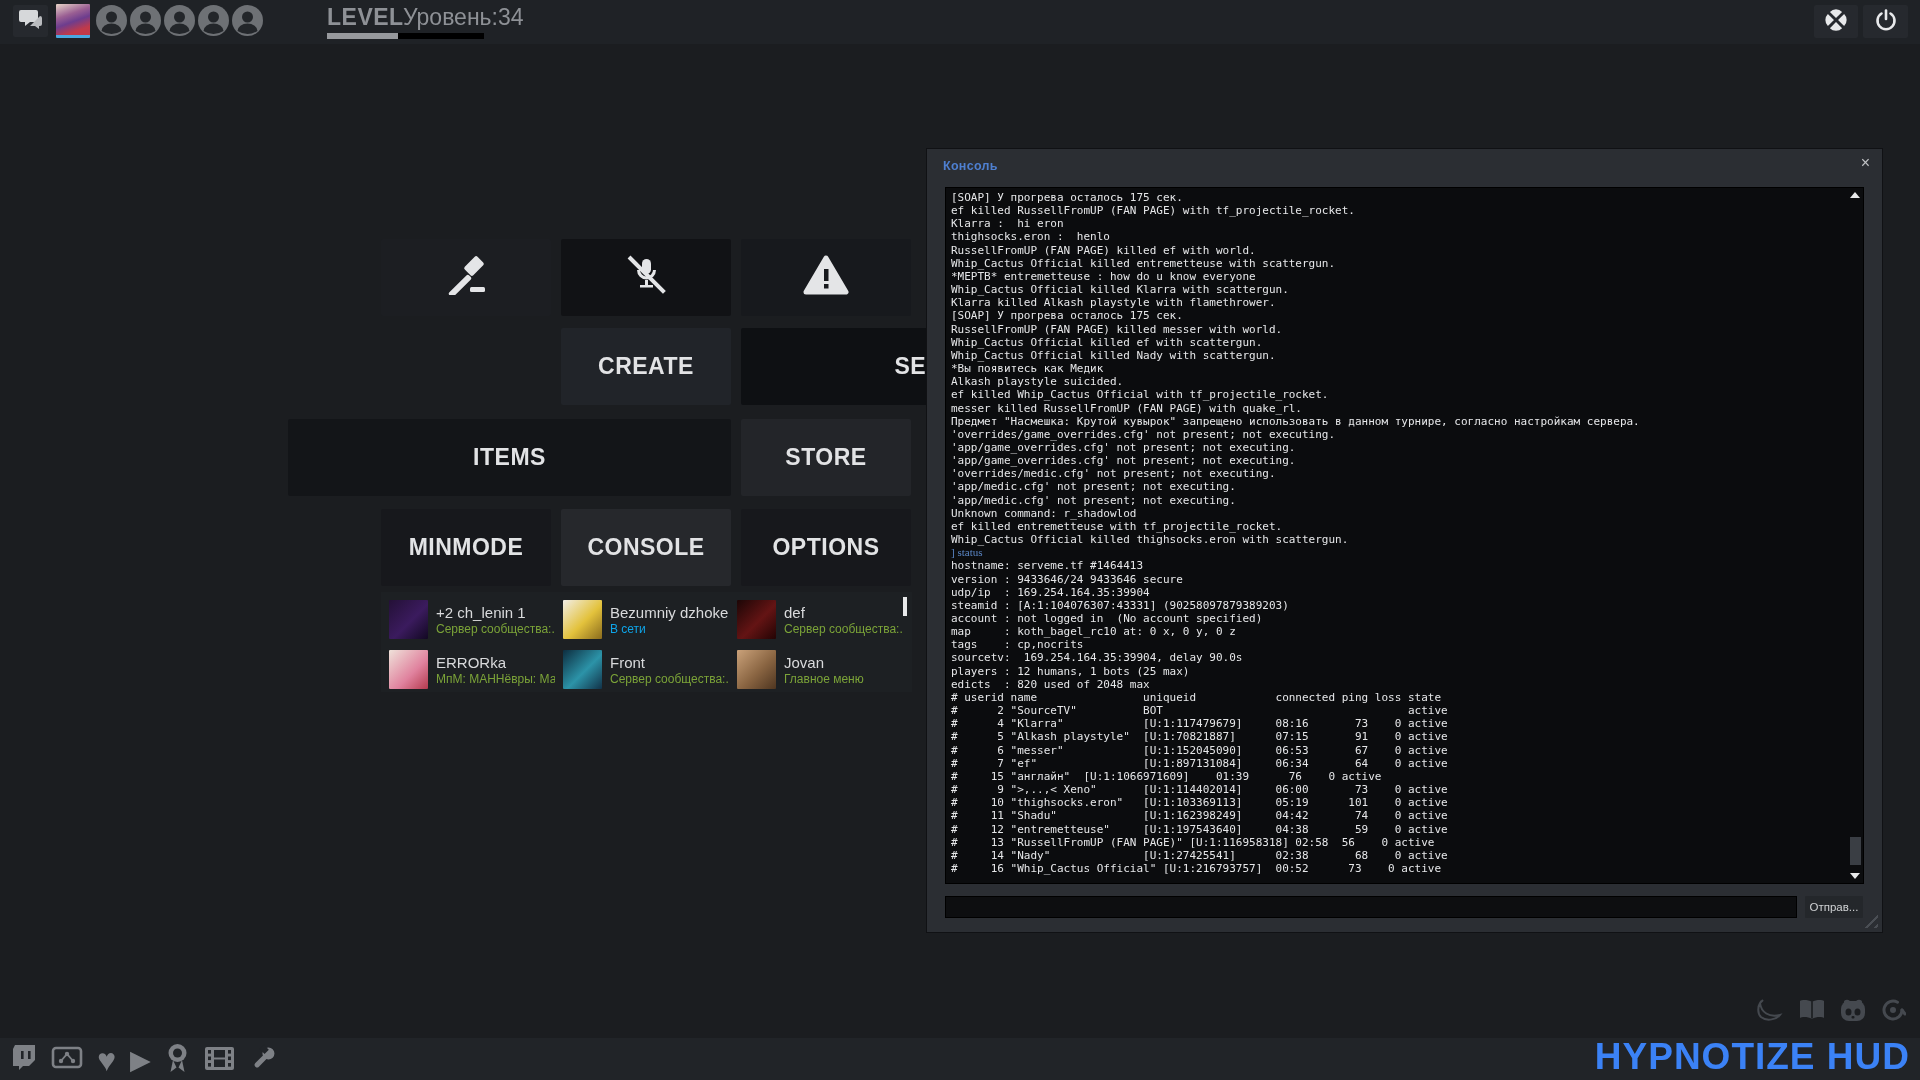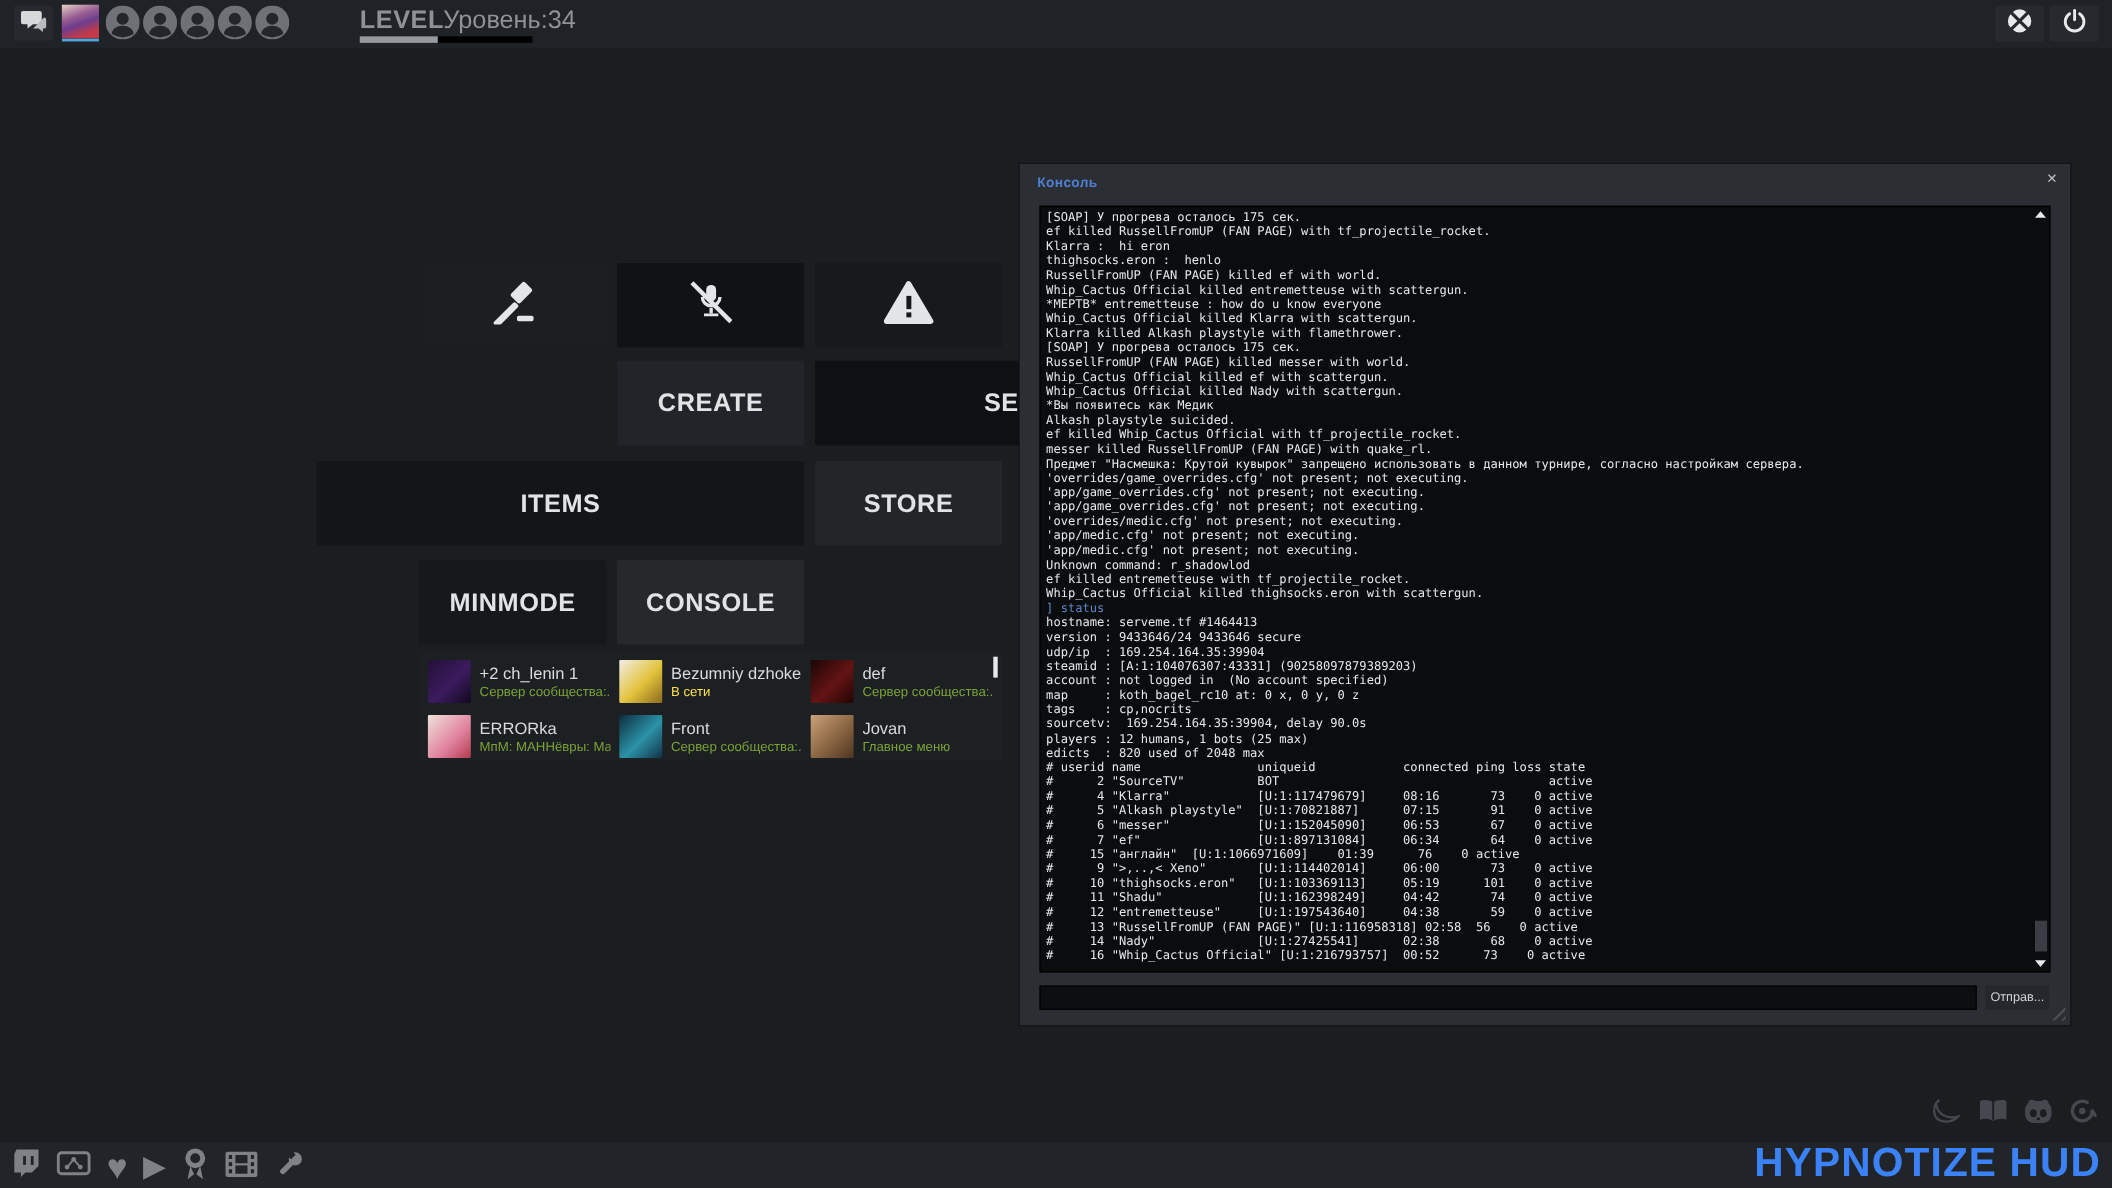--- a/index.html
+++ b/index.html
@@ -171,20 +171,23 @@
   <div class="mbtn" style="left:741px;top:419px;width:170px;height:77px;background:#232529;">
     <span>STORE</span>
   </div>
 
   <div class="mbtn" style="left:381px;top:509px;width:170px;height:77px;background:#17181c;">
     <span>MINMODE</span>
   </div>
   <div class="mbtn" style="left:561px;top:509px;width:170px;height:77px;background:#26282c;">
     <span>CONSOLE</span>
   </div>
+  <div class="mbtn" style="left:741px;top:509px;width:170px;height:77px;background:#17181c;">
+    <span>OPTIONS</span>
+  </div>
 
   <div class="friends">
     <div class="fitem">
       <div class="favatar" style="background: linear-gradient(135deg, rgb(36, 16, 55), rgb(59, 27, 94) 55%, rgb(18, 8, 34));"></div>
       <div class="ftext">
         <div class="fname">+2 ch_lenin 1</div>
         <div class="fstatus" style="color: rgb(123, 163, 56);">Сервер сообщества:...</div>
       </div>
     </div>
 
@@ -193,21 +196,21 @@
       <div class="ftext">
         <div class="fname">ERRORka</div>
         <div class="fstatus" style="color: rgb(123, 163, 56);">МпМ: МАННёвры: Ма...</div>
       </div>
     </div>
 
     <div class="fitem">
       <div class="favatar" style="background: linear-gradient(135deg, rgb(242, 238, 230), rgb(227, 194, 60) 55%, rgb(138, 107, 29));"></div>
       <div class="ftext">
         <div class="fname">Bezumniy dzhoker</div>
-        <div class="fstatus" style="color: #fde047;">В сети</div>
+        <div class="fstatus" style="color: #0ea5e9;">В сети</div>
       </div>
     </div>
 
     <div class="fitem">
       <div class="favatar" style="background: linear-gradient(135deg, rgb(13, 45, 63), rgb(44, 147, 168) 55%, rgb(18, 50, 72));"></div>
       <div class="ftext">
         <div class="fname">Front</div>
         <div class="fstatus" style="color: rgb(123, 163, 56);">Сервер сообщества:...</div>
       </div>
     </div>
@@ -255,21 +258,21 @@
         <div class="cline">Предмет "Насмешка: Крутой кувырок" запрещено использовать в данном турнире, согласно настройкам сервера.</div>
         <div class="cline">'overrides/game_overrides.cfg' not present; not executing.</div>
         <div class="cline">'app/game_overrides.cfg' not present; not executing.</div>
         <div class="cline">'app/game_overrides.cfg' not present; not executing.</div>
         <div class="cline">'overrides/medic.cfg' not present; not executing.</div>
         <div class="cline">'app/medic.cfg' not present; not executing.</div>
         <div class="cline">'app/medic.cfg' not present; not executing.</div>
         <div class="cline">Unknown command: r_shadowlod</div>
         <div class="cline">ef killed entremetteuse with tf_projectile_rocket.</div>
         <div class="cline">Whip_Cactus Official killed thighsocks.eron with scattergun.</div>
-        <div class="cline" style="color: rgb(91, 135, 199);">] status</div>
+        <div class="cline" style="color: rgb(91, 135, 199); font-family: Liberation Serif, serif;">] status</div>
         <div class="cline">hostname: serveme.tf #1464413</div>
         <div class="cline">version : 9433646/24 9433646 secure</div>
         <div class="cline">udp/ip  : 169.254.164.35:39904</div>
         <div class="cline">steamid : [A:1:104076307:43331] (90258097879389203)</div>
         <div class="cline">account : not logged in  (No account specified)</div>
         <div class="cline">map     : koth_bagel_rc10 at: 0 x, 0 y, 0 z</div>
         <div class="cline">tags    : cp,nocrits</div>
         <div class="cline">sourcetv:  169.254.164.35:39904, delay 90.0s</div>
         <div class="cline">players : 12 humans, 1 bots (25 max)</div>
         <div class="cline">edicts  : 820 used of 2048 max</div>

